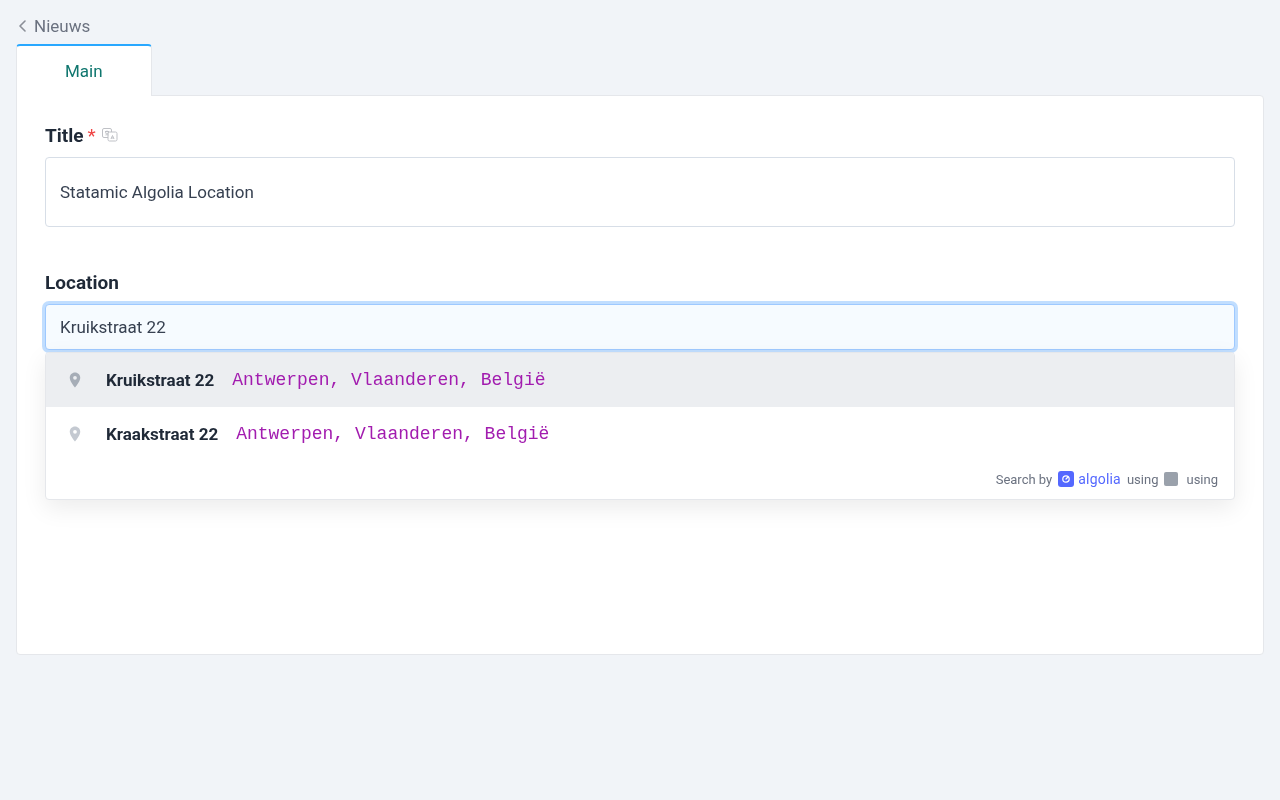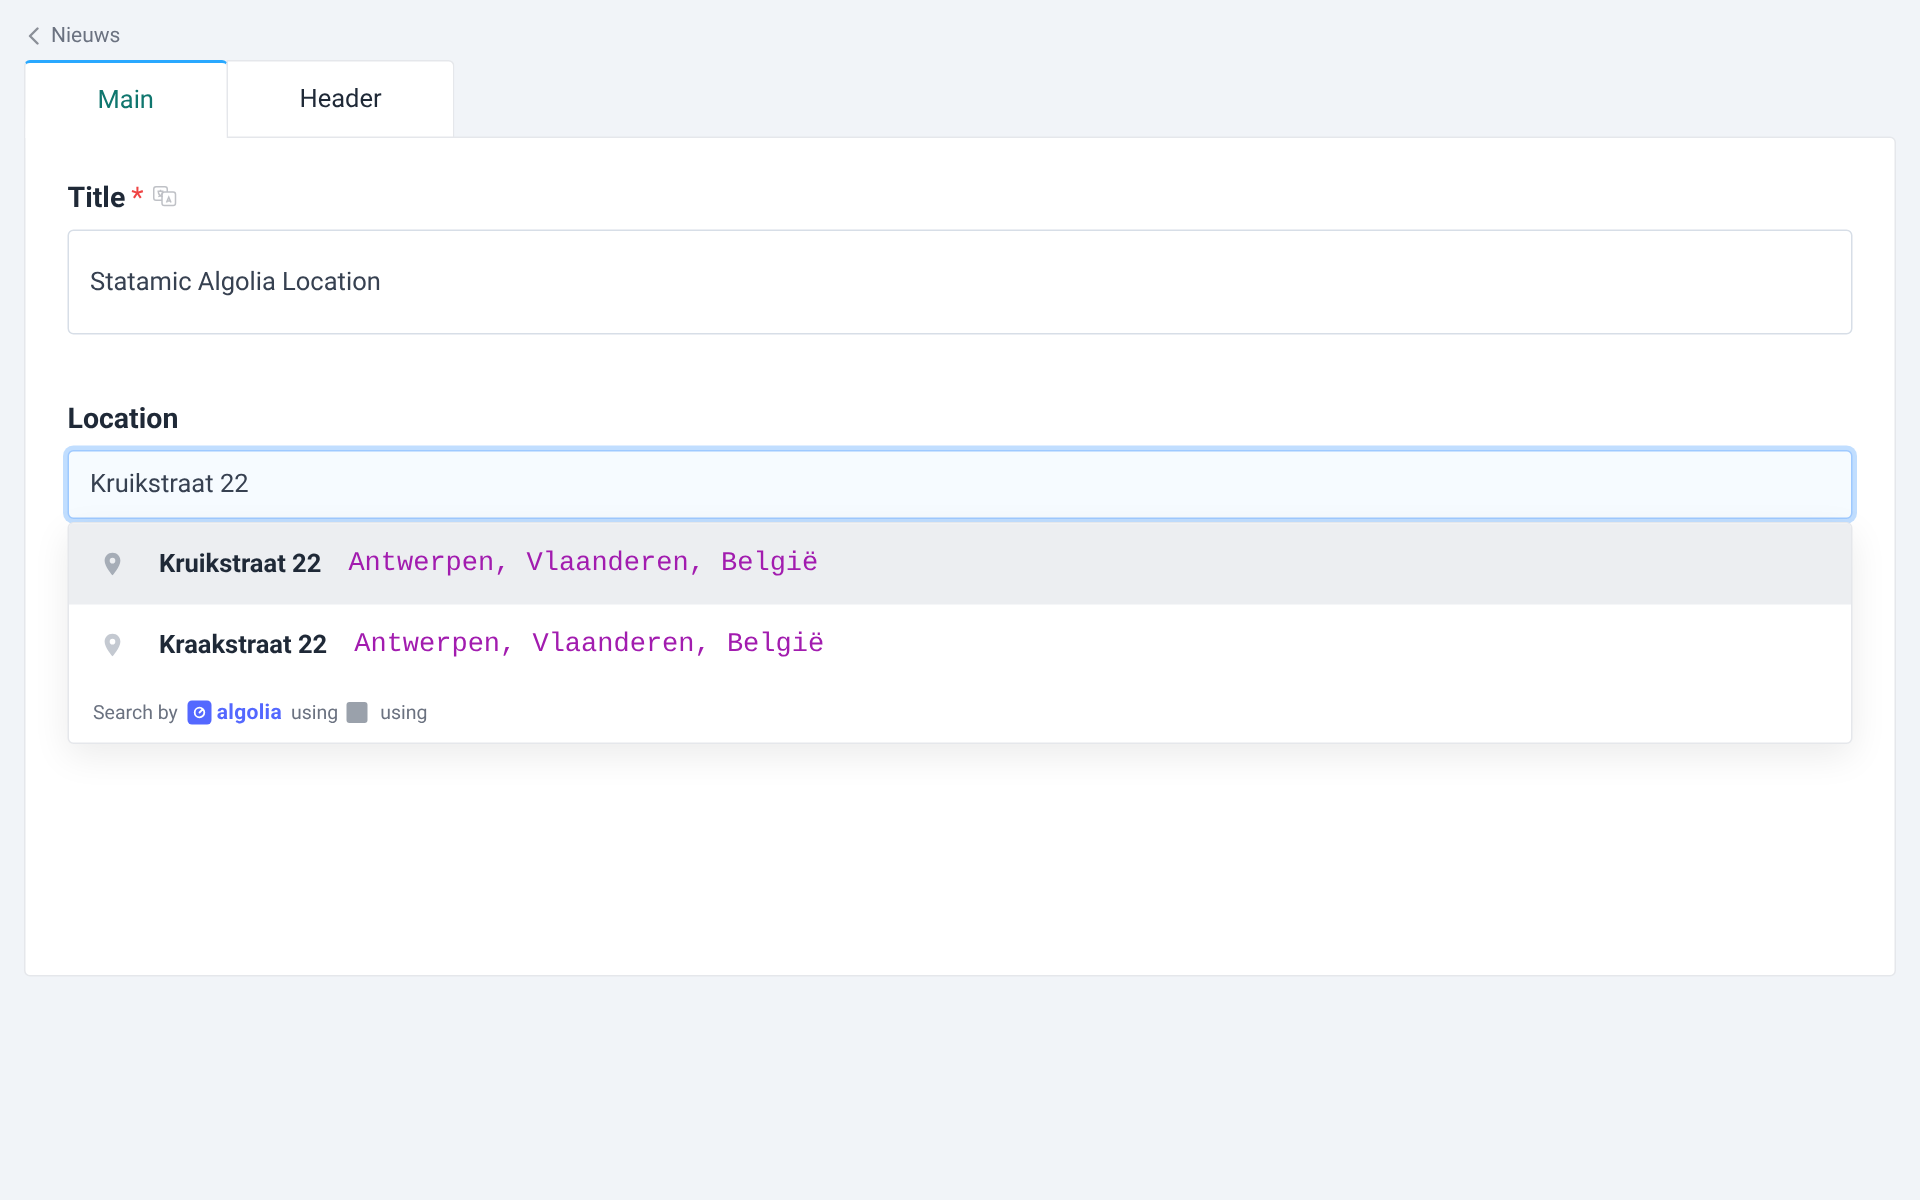--- a/index.html
+++ b/index.html
@@ -1,20 +1,20 @@
 <!DOCTYPE html>
 <html><head>
   <meta charset="utf-8">
   <style>
     * { box-sizing: border-box; margin: 0; padding: 0; font-family: -apple-system, BlinkMacSystemFont, "Segoe UI", Roboto, Helvetica, Arial, sans-serif; }
     body { background: #f1f4f8; width: 1280px; height: 800px; overflow: hidden; }
 
     .page { padding: 16px 16px 0 16px; }
 
-    .breadcrumb { display: flex; align-items: center; color: #71717a; font-size: 14px; margin-bottom: 8px; margin-left: 2px; text-align: center; }
+    .breadcrumb { display: flex; align-items: center; color: #71717a; font-size: 17px; margin-bottom: 8px; margin-left: 2px; text-align: center; }
     .breadcrumb svg { margin-right: 6px; }
     .breadcrumb span { color: #6b7280; }
 
     .page-title { font-size: 28px; font-weight: 700; color: #1f2937; letter-spacing: -0.2px; margin-bottom: 28px; }
 
     .tabs { display: flex; }
     .tab { padding: 15px 48px; background: #fff; border: 1px solid #e5e7eb; border-bottom: none; font-size: 17px; color: #1f2937; cursor: pointer; border-top-left-radius: 4px; border-top-right-radius: 4px; margin-right: -1px; }
     .tab + .tab { border-top-left-radius: 0; border-top-right-radius: 4px; }
     .tab.active { color: #0f766e; border-top: 2px solid #29a8ff; position: relative; z-index: 2; }
     .tab:not(.active) { background: #fff; }
@@ -30,44 +30,43 @@
 
     .location-wrap { position: relative; }
     .location-input { width: 100%; border: 1px solid #9ec9ff; border-radius: 4px; padding: 12px 14px; font-size: 17px; color: #374151; background: #f6fbff; box-shadow: 0 0 0 3px rgba(62,151,255,.32); }
 
     .dropdown { position: absolute; left: 0; right: 0; top: 48px; background: #fff; border: 1px solid #e5e7eb; border-radius: 4px; box-shadow: 0 8px 24px rgba(0,0,0,.08); overflow: hidden; z-index: 10; }
     .dd-item { display: flex; align-items: center; padding: 16px 20px; cursor: pointer; }
     .dd-item.highlight { background: #eceef1; }
     .dd-item .pin { width: 18px; height: 22px; margin-right: 22px; flex: 0 0 18px; }
     .dd-item .primary { font-weight: 700; color: #1f2937; font-size: 17px; margin-right: 18px; }
     .dd-item .secondary { color: #a21caf; font-size: 18px; font-family: Liberation Mono, monospace; }
-    .dd-footer { display: flex; align-items: center; padding: 10px 16px 12px; font-size: 13px; color: #6b7280; gap: 6px; }
+    .dd-footer { display: flex; justify-content: flex-end; align-items: center; padding: 10px 16px 12px; font-size: 13px; color: #6b7280; gap: 6px; }
     .algolia-mark { display: inline-flex; align-items: center; gap: 4px; }
     .algolia-logo { width: 16px; height: 16px; background: #5468ff; border-radius: 3px; display: inline-flex; align-items: center; justify-content: center; }
-    .algolia-word { color: #5468ff; font-weight: 700; font-size: 14px; letter-spacing: .2px; }
+    .algolia-word { color: #5468ff; font-weight: 400; font-size: 14px; letter-spacing: .2px; }
     .osm-mark { width: 14px; height: 14px; background: #9aa1ab; border-radius: 2px; display: inline-block; margin-right: 2px; }
 
     .pin svg path { fill: #c4c9d1; }
     .dd-item.highlight .pin svg path { fill: #a6adb7; }
   </style>
 </head>
 <body>
 
 <div class="page">
   <div class="breadcrumb">
     <svg width="10" height="12" viewBox="0 0 10 12">
         <path d="M7 1 L2 6 L7 11" stroke="#8b8f98" stroke-width="1.6" fill="none" stroke-linecap="round" stroke-linejoin="round"></path>
       </svg>
     <span>Nieuws</span>
   </div>
 
 
   <div class="tabs">
     <div class="tab active"><span>Main</span></div>
-    <div class="tab"><span>Header</span></div>
   </div>
 
   <div class="panel">
 
     <div class="field">
       <div class="field-label">
         <span>Title</span>
         <span class="req">*</span>
         <span class="translate-icon">
           <svg width="16" height="14" viewBox="0 0 16 14">

